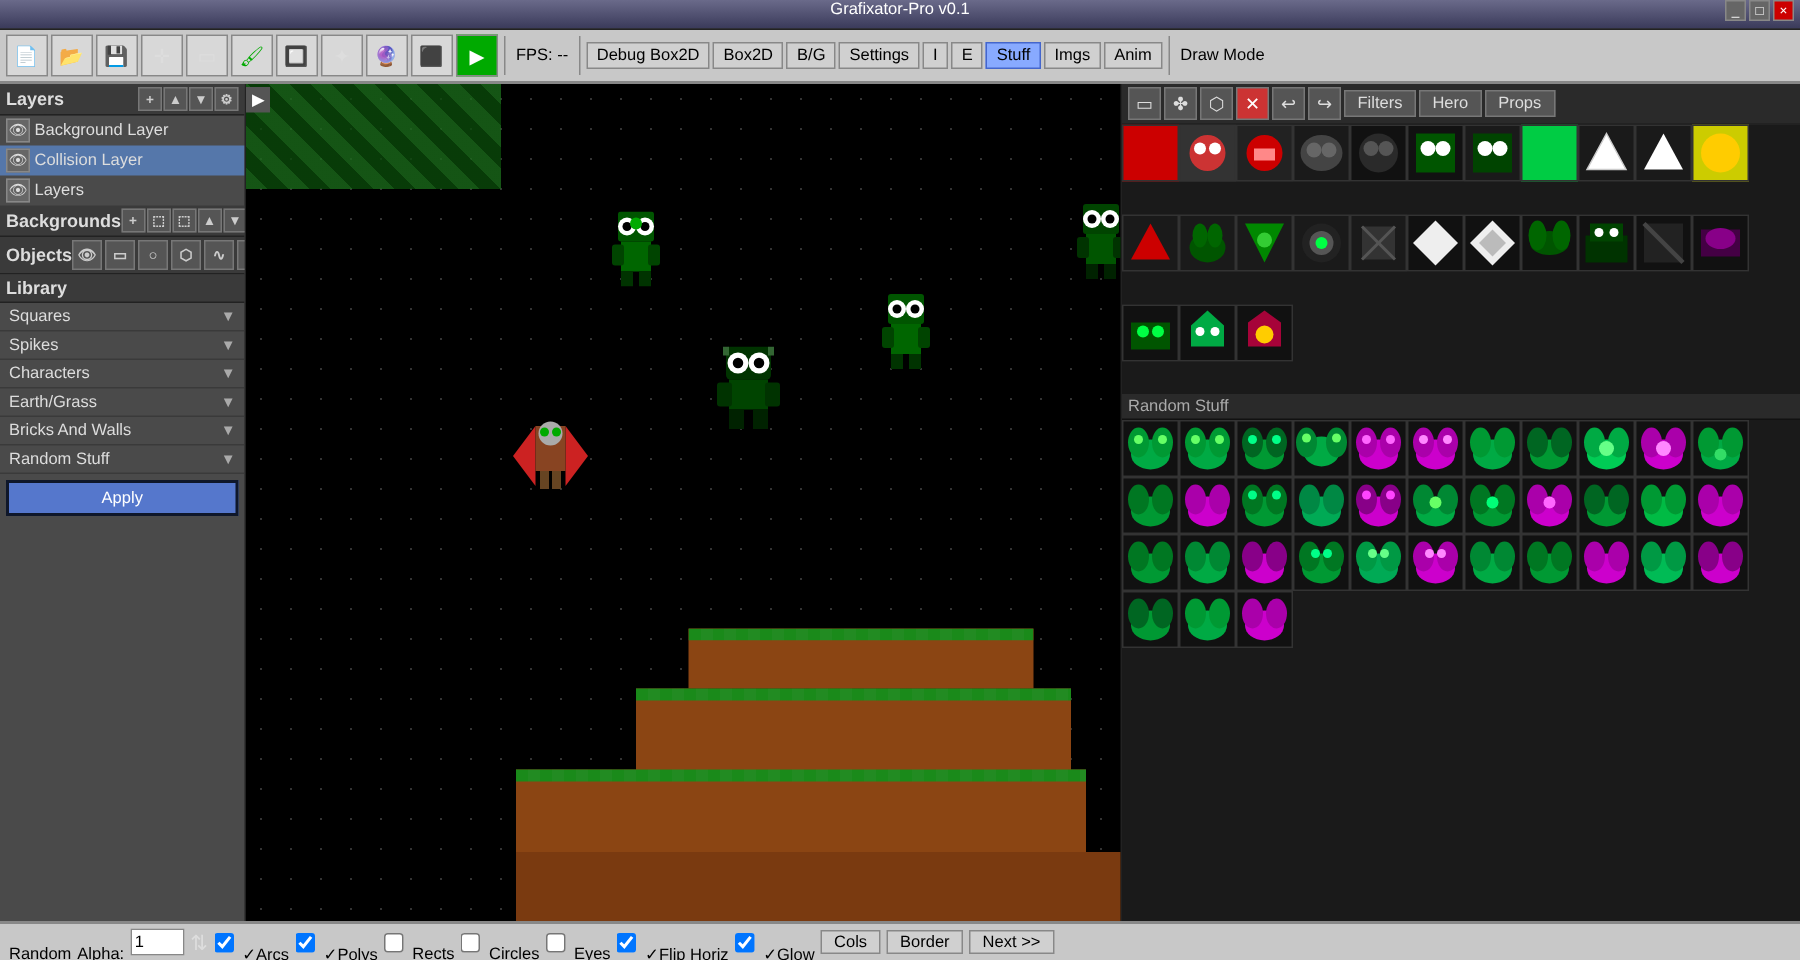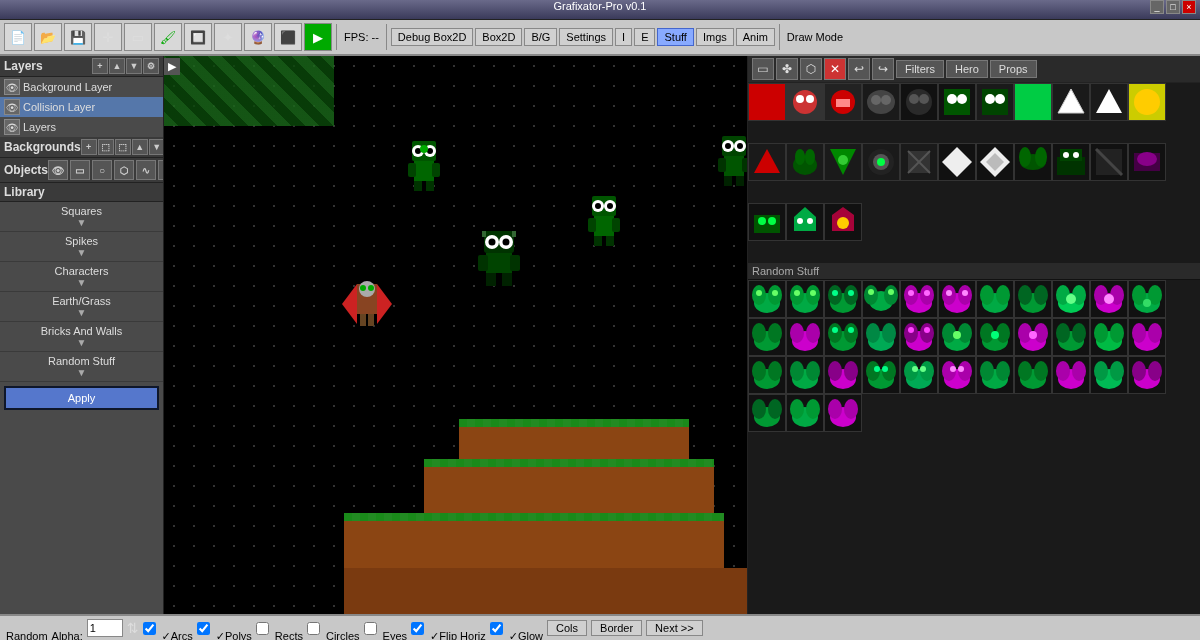--- a/index.html
+++ b/index.html
@@ -36,21 +36,21 @@
     .section-tools { display: flex; gap: 1px; }
     .section-tool-btn { width: 16px; height: 16px; background: #555; border: 1px solid #777; font-size: 9px; cursor: pointer; display: flex; align-items: center; justify-content: center; color: #ccc; }
 
     .layer-item { display: flex; align-items: center; gap: 3px; padding: 2px 4px; cursor: pointer; }
     .layer-item.selected { background: #5577aa; }
     .layer-eye { width: 16px; height: 16px; background: #666; border: 1px solid #888; font-size: 10px; display: flex; align-items: center; justify-content: center; }
     .layer-name { font-size: 11px; color: #ddd; }
 
     
     .library-section { flex: 1; display: flex; flex-direction: column; overflow: hidden; }
-    .library-item { padding: 3px 6px; cursor: pointer; display: flex; align-items: center; justify-content: space-between; border-bottom: 1px solid #3a3a3a; flex-direction: column; }
+    .library-item { padding: 3px 6px; cursor: pointer; display: flex; align-items: center; justify-content: space-between; border-bottom: 1px solid #3a3a3a; }
     .library-item .arrow { font-size: 10px; color: #aaa; }
 
     .apply-btn { margin: 4px; padding: 4px; background: #5577cc; border: 2px solid #0f172a; color: #fff; cursor: pointer; text-align: center; font-size: 11px; }
 
     
     #canvas-area { flex: 1; background: #000; position: relative; overflow: hidden; border-right: 1px solid #222; }
     #game-canvas { width: 100%; height: 100%; position: relative; overflow: hidden; }
 
     
     #game-canvas::before {

